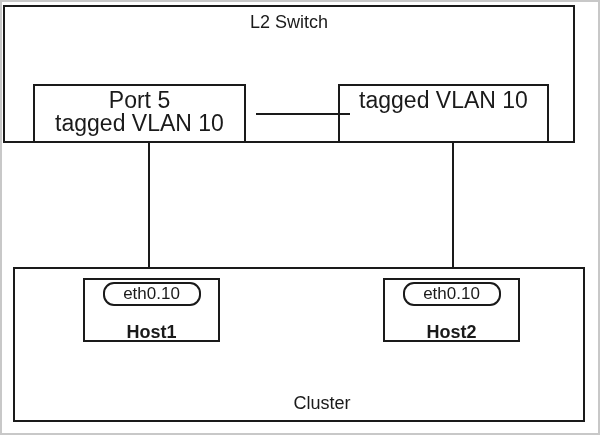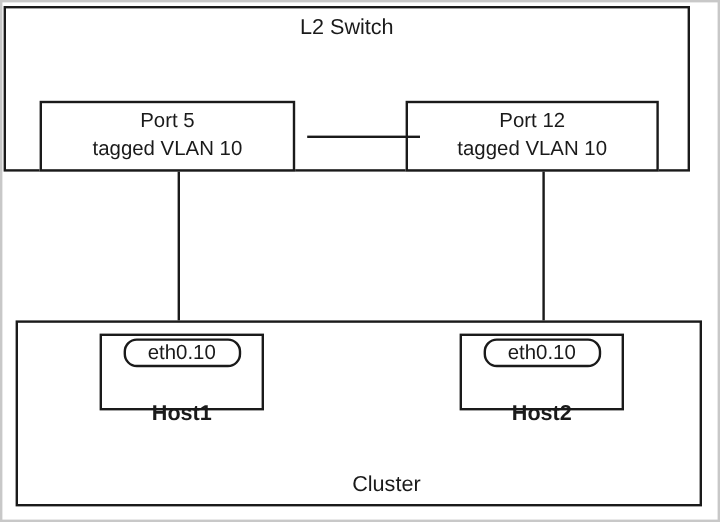--- a/index.html
+++ b/index.html
@@ -37,21 +37,21 @@
     font-size: 18px;
     line-height: 20px;
   }
   .port-box {
     position: absolute;
     top: 77px;
     height: 59px;
     border: 2px solid var(--line);
     background: var(--background);
     text-align: center;
-    font-size: 17px;
+    font-size: 23px;
     line-height: 23px;
     padding-top: 3px;
   }
   .port-box.port5  { left: 28px;  width: 213px; }
   .port-box.port12 { left: 333px; width: 211px; }
   
   .trunk-line {
     position: absolute;
     left: 254px; top: 111px;
     width: 94px; height: 2px;
@@ -84,21 +84,20 @@
   }
   .host-box {
     position: absolute;
     top: 9px;
     width: 137px; height: 64px;
     border: 2px solid var(--line);
     background: var(--background);
     display: flex;
     flex-direction: column;
     align-items: center;
-    gap: 12px;
   }
   .host-box.host1 { left: 68px; }
   .host-box.host2 { left: 368px; }
   .eth-badge {
     margin-top: 2px;
     width: 98px; height: 36px;
     border: 2px solid var(--line);
     border-radius: 11px;
     background: var(--background);
     display: flex;
@@ -121,21 +120,20 @@
 
   <div class="switch-box">
     <div class="switch-title">L2 Switch</div>
 
     <div class="port-box port5">
       <div>Port 5</div>
       <div>tagged VLAN 10</div>
     </div>
 
     <div class="port-box port12">
-      <div>Port 12</div>
       <div>tagged VLAN 10</div>
     </div>
   </div>
 
   <div class="trunk-line"></div>
   <div class="drop-line drop1"></div>
   <div class="drop-line drop2"></div>
 
   <div class="cluster-box">
 

